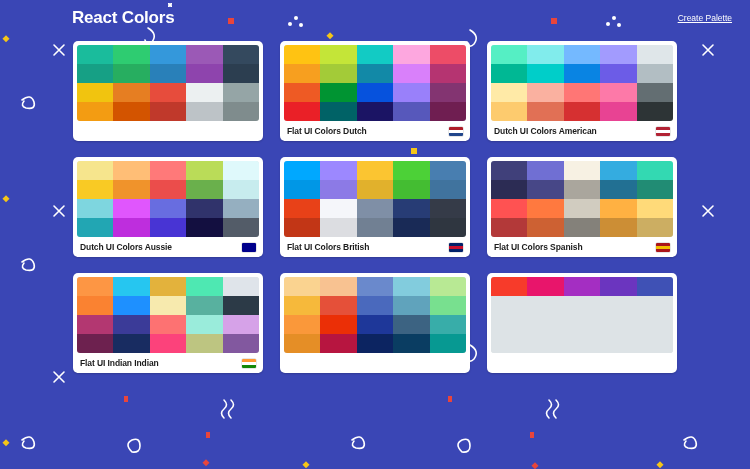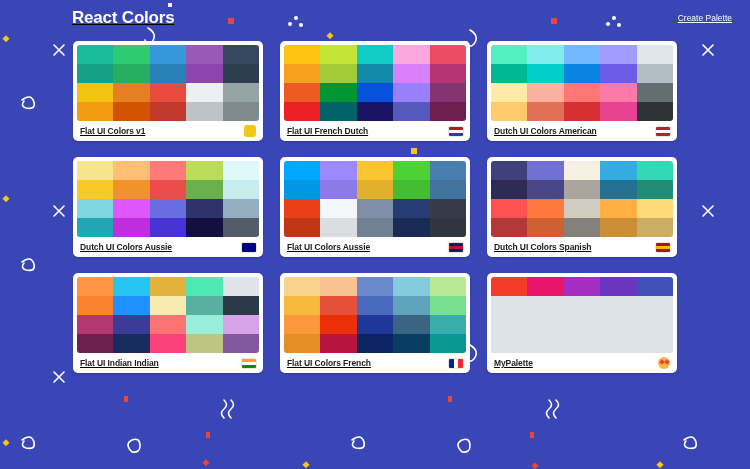--- a/index.html
+++ b/index.html
@@ -19,21 +19,20 @@
     inset: 0;
     pointer-events: none;
     z-index: 0;
   }
   #page {
     position: relative;
     z-index: 1;
     width: 750px;
     height: 430px;
     padding: 0;
-    text-decoration: underline;
   }
   
   .nav {
     display: flex;
     align-items: center;
     justify-content: space-between;
     height: 36px;
     padding: 0 18px 0 72px;
   }
   .nav-title {
@@ -219,24 +218,20 @@
           <div class="mini-box" title="#e67e22" style="background: rgb(230, 126, 34);"></div>
           <div class="mini-box" title="#e74c3c" style="background: rgb(231, 76, 60);"></div>
           <div class="mini-box" title="#ecf0f1" style="background: rgb(236, 240, 241);"></div>
           <div class="mini-box" title="#95a5a6" style="background: rgb(149, 165, 166);"></div>
           <div class="mini-box" title="#f39c12" style="background: rgb(243, 156, 18);"></div>
           <div class="mini-box" title="#d35400" style="background: rgb(211, 84, 0);"></div>
           <div class="mini-box" title="#c0392b" style="background: rgb(192, 57, 43);"></div>
           <div class="mini-box" title="#bdc3c7" style="background: rgb(189, 195, 199);"></div>
           <div class="mini-box" title="#7f8c8d" style="background: rgb(127, 140, 141);"></div>
         </div>
-        <div class="card-footer">
-          <span class="card-title">Flat UI Colors v1</span>
-          <span class="card-emoji"><span class="emoji-circle thumb"></span></span>
-        </div>
       </div>
       <div class="palette-card">
         <div class="mini-palette">
           <div class="mini-box" title="#ffc312" style="background: rgb(255, 195, 18);"></div>
           <div class="mini-box" title="#c4e538" style="background: rgb(196, 229, 56);"></div>
           <div class="mini-box" title="#12cbc4" style="background: rgb(18, 203, 196);"></div>
           <div class="mini-box" title="#fda7df" style="background: rgb(253, 167, 223);"></div>
           <div class="mini-box" title="#ed4c67" style="background: rgb(237, 76, 103);"></div>
           <div class="mini-box" title="#f79f1f" style="background: rgb(247, 159, 31);"></div>
           <div class="mini-box" title="#a3cb38" style="background: rgb(163, 203, 56);"></div>
@@ -248,21 +243,21 @@
           <div class="mini-box" title="#0652dd" style="background: rgb(6, 82, 221);"></div>
           <div class="mini-box" title="#9980fa" style="background: rgb(153, 128, 250);"></div>
           <div class="mini-box" title="#833471" style="background: rgb(131, 52, 113);"></div>
           <div class="mini-box" title="#ea2027" style="background: rgb(234, 32, 39);"></div>
           <div class="mini-box" title="#006266" style="background: rgb(0, 98, 102);"></div>
           <div class="mini-box" title="#1b1464" style="background: rgb(27, 20, 100);"></div>
           <div class="mini-box" title="#5758bb" style="background: rgb(87, 88, 187);"></div>
           <div class="mini-box" title="#6f1e51" style="background: rgb(111, 30, 81);"></div>
         </div>
         <div class="card-footer">
-          <span class="card-title">Flat UI French Dutch</span>
+          <span class="card-title">Flat UI Colors Dutch</span>
           <span class="flag" title="🇳🇱">
             <i style="background: rgb(174, 28, 40);"></i>
             <i style="background: rgb(255, 255, 255);"></i>
             <i style="background: rgb(33, 70, 139);"></i>
           </span>
         </div>
       </div>
       <div class="palette-card">
         <div class="mini-palette">
           <div class="mini-box" title="#55efc4" style="background: rgb(85, 239, 196);"></div>
@@ -344,21 +339,21 @@
           <div class="mini-box" title="#7f8fa6" style="background: rgb(127, 143, 166);"></div>
           <div class="mini-box" title="#273c75" style="background: rgb(39, 60, 117);"></div>
           <div class="mini-box" title="#353b48" style="background: rgb(53, 59, 72);"></div>
           <div class="mini-box" title="#c23616" style="background: rgb(194, 54, 22);"></div>
           <div class="mini-box" title="#dcdde1" style="background: rgb(220, 221, 225);"></div>
           <div class="mini-box" title="#718093" style="background: rgb(113, 128, 147);"></div>
           <div class="mini-box" title="#192a56" style="background: rgb(25, 42, 86);"></div>
           <div class="mini-box" title="#2f3640" style="background: rgb(47, 54, 64);"></div>
         </div>
         <div class="card-footer">
-          <span class="card-title">Flat UI Colors Aussie</span>
+          <span class="card-title">Flat UI Colors British</span>
           <span class="flag" title="🇬🇧">
             <i style="background: rgb(1, 33, 105);"></i>
             <i style="background: rgb(200, 16, 46);"></i>
             <i style="background: rgb(1, 33, 105);"></i>
           </span>
         </div>
       </div>
       <div class="palette-card">
         <div class="mini-palette">
           <div class="mini-box" title="#40407a" style="background: rgb(64, 64, 122);"></div>
@@ -376,21 +371,21 @@
           <div class="mini-box" title="#d1ccc0" style="background: rgb(209, 204, 192);"></div>
           <div class="mini-box" title="#ffb142" style="background: rgb(255, 177, 66);"></div>
           <div class="mini-box" title="#ffda79" style="background: rgb(255, 218, 121);"></div>
           <div class="mini-box" title="#b33939" style="background: rgb(179, 57, 57);"></div>
           <div class="mini-box" title="#cd6133" style="background: rgb(205, 97, 51);"></div>
           <div class="mini-box" title="#84817a" style="background: rgb(132, 129, 122);"></div>
           <div class="mini-box" title="#cc8e35" style="background: rgb(204, 142, 53);"></div>
           <div class="mini-box" title="#ccae62" style="background: rgb(204, 174, 98);"></div>
         </div>
         <div class="card-footer">
-          <span class="card-title">Dutch UI Colors Spanish</span>
+          <span class="card-title">Flat UI Colors Spanish</span>
           <span class="flag" title="🇪🇸">
             <i style="background: rgb(170, 21, 27);"></i>
             <i style="background: rgb(241, 191, 0);"></i>
             <i style="background: rgb(170, 21, 27);"></i>
           </span>
         </div>
       </div>
       <div class="palette-card">
         <div class="mini-palette">
           <div class="mini-box" title="#fd9644" style="background: rgb(253, 150, 68);"></div>
@@ -439,38 +434,26 @@
           <div class="mini-box" title="#eb2f06" style="background: rgb(235, 47, 6);"></div>
           <div class="mini-box" title="#1e3799" style="background: rgb(30, 55, 153);"></div>
           <div class="mini-box" title="#3c6382" style="background: rgb(60, 99, 130);"></div>
           <div class="mini-box" title="#38ada9" style="background: rgb(56, 173, 169);"></div>
           <div class="mini-box" title="#e58e26" style="background: rgb(229, 142, 38);"></div>
           <div class="mini-box" title="#b71540" style="background: rgb(183, 21, 64);"></div>
           <div class="mini-box" title="#0c2461" style="background: rgb(12, 36, 97);"></div>
           <div class="mini-box" title="#0a3d62" style="background: rgb(10, 61, 98);"></div>
           <div class="mini-box" title="#079992" style="background: rgb(7, 153, 146);"></div>
         </div>
-        <div class="card-footer">
-          <span class="card-title">Flat UI Colors French</span>
-          <span class="flag vert" title="🇫🇷">
-            <i style="background: rgb(0, 35, 149);"></i>
-            <i style="background: rgb(255, 255, 255);"></i>
-            <i style="background: rgb(237, 41, 57);"></i>
-          </span>
-        </div>
       </div>
       <div class="palette-card">
         <div class="mini-palette">
           <div class="mini-box" title="#f73b2a" style="background: rgb(247, 59, 42);"></div>
           <div class="mini-box" title="#e8156b" style="background: rgb(232, 21, 107);"></div>
           <div class="mini-box" title="#a42ec2" style="background: rgb(164, 46, 194);"></div>
           <div class="mini-box" title="#6b35bf" style="background: rgb(107, 53, 191);"></div>
           <div class="mini-box" title="#3f51b5" style="background: rgb(63, 81, 181);"></div>
           <div class="mini-filler" style="height: 75%;"></div>
         </div>
-        <div class="card-footer">
-          <span class="card-title">MyPalette</span>
-          <span class="card-emoji"><span class="emoji-circle heart"></span></span>
-        </div>
       </div>
     </div>
 
 </div>
 
 </body></html>

